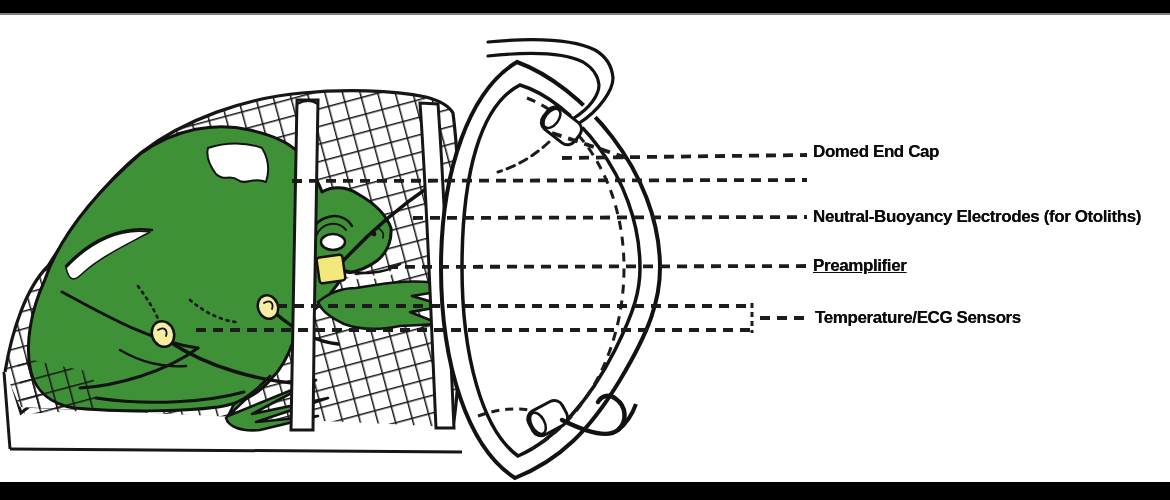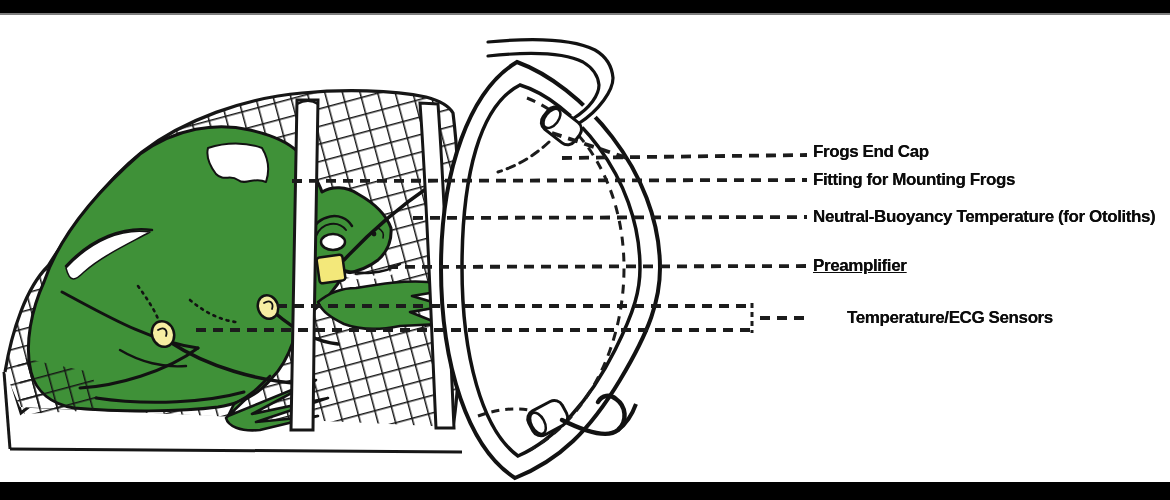--- a/index.html
+++ b/index.html
@@ -146,22 +146,21 @@
       <path d="M292,181 L807,180" stroke-dasharray="10 7"></path>
       <path d="M413,218 L807,217" stroke-dasharray="10 7"></path>
       <path d="M388,267 L807,266" stroke-dasharray="10 7"></path>
       <path d="M277,306 L752,306" stroke-dasharray="10 7"></path>
       <path d="M196,330 L752,330" stroke-dasharray="10 7"></path>
       <path d="M752,303 L752,333" stroke-width="3" stroke-dasharray="5 4"></path>
       <path d="M760,318 L806,318" stroke-dasharray="10 7"></path>
     </g>
   </svg>
 
-  <div class="lbl" style="left:813px;top:143px;">Frogs End Cap</div>
-  <div class="lbl" style="left:813px;top:171px;">Fitting for Mounting Frogs</div>
-  <div class="lbl" style="left:813px;top:208px;">Neutral-Buoyancy Temperature (for Otoliths)</div>
+  <div class="lbl" style="left:813px;top:143px;">Domed End Cap</div>
+  <div class="lbl" style="left:813px;top:208px;">Neutral-Buoyancy Electrodes (for Otoliths)</div>
   <div class="lbl" style="left:813px;top:257px;text-decoration:underline;">Preamplifier</div>
-  <div class="lbl" style="left:815px;top:309px;margin-left:32px;">Temperature/ECG Sensors</div>
+  <div class="lbl" style="left:815px;top:309px;">Temperature/ECG Sensors</div>
 
   <div class="bar" id="bar-top"></div>
   <div id="bar-top-edge"></div>
   <div class="bar" id="bar-bottom"></div>
 </div>
 
 </body></html>

